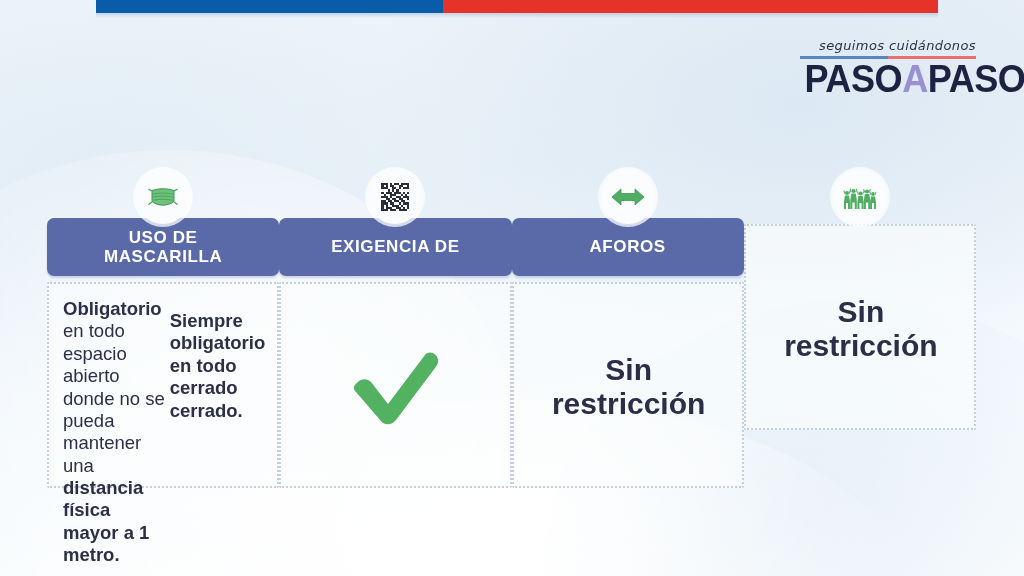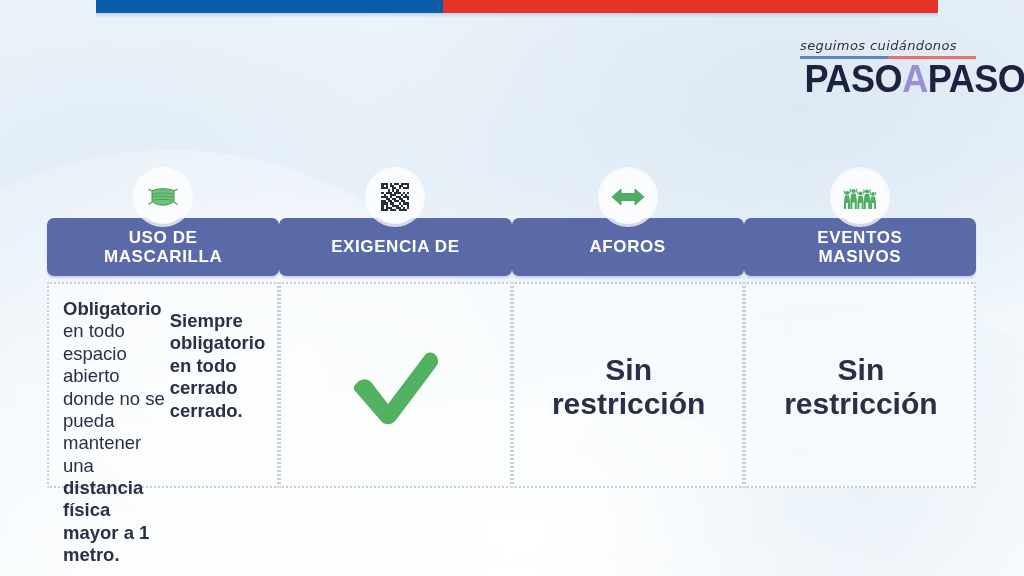--- a/index.html
+++ b/index.html
@@ -87,21 +87,21 @@
     transform-origin: left center;
     white-space: nowrap;
     line-height: 1;
   }
 
   
   #logo {
     position: absolute;
     right: 48px; top: 38px;
     width: 176px;
-    text-align: left;
+    text-align: right;
   }
   #logo-tagline {
     font-family: "DejaVu Sans", sans-serif;
     font-size: 13px;
     font-style: italic;
     color: #2d3142;
     letter-spacing: 0.4px;
     white-space: nowrap;
   }
   #logo-rule {
@@ -478,22 +478,19 @@
               <path d="M21.8 10.1h4.4l1.1 6.3V25h-2.1v-6.5h-2.3V25h-2.1v-8.6z"></path>
               <path d="M21.1 5l1 3.3-.9.4-1.1-3.4z"></path>
               <path d="M26.9 5l-1 3.3.9.4 1.1-3.4z"></path>
             <circle cx="30" cy="10" r="1.9"></circle>
               <path d="M28 12.4h4l1 5.8V25h-1.9v-6h-2.1v6h-1.9v-6.8z"></path>
               <path d="M27.4 7.8l.9 2.9-.8.4-1-3z"></path>
               <path d="M32.6 7.8l-.9 2.9.8.4 1-3z"></path>
           </g>
         </svg>
       </div>
-      <div class="col-head">
-        <span><span>EVENTOS</span><br><span>MASIVOS</span></span>
-      </div>
       <div class="col-body center">
         <div class="big-text"><span>Sin</span><br><span>restricción</span></div>
       </div>
     </div>
 
   </div>
 </div>
 
 </body></html>

